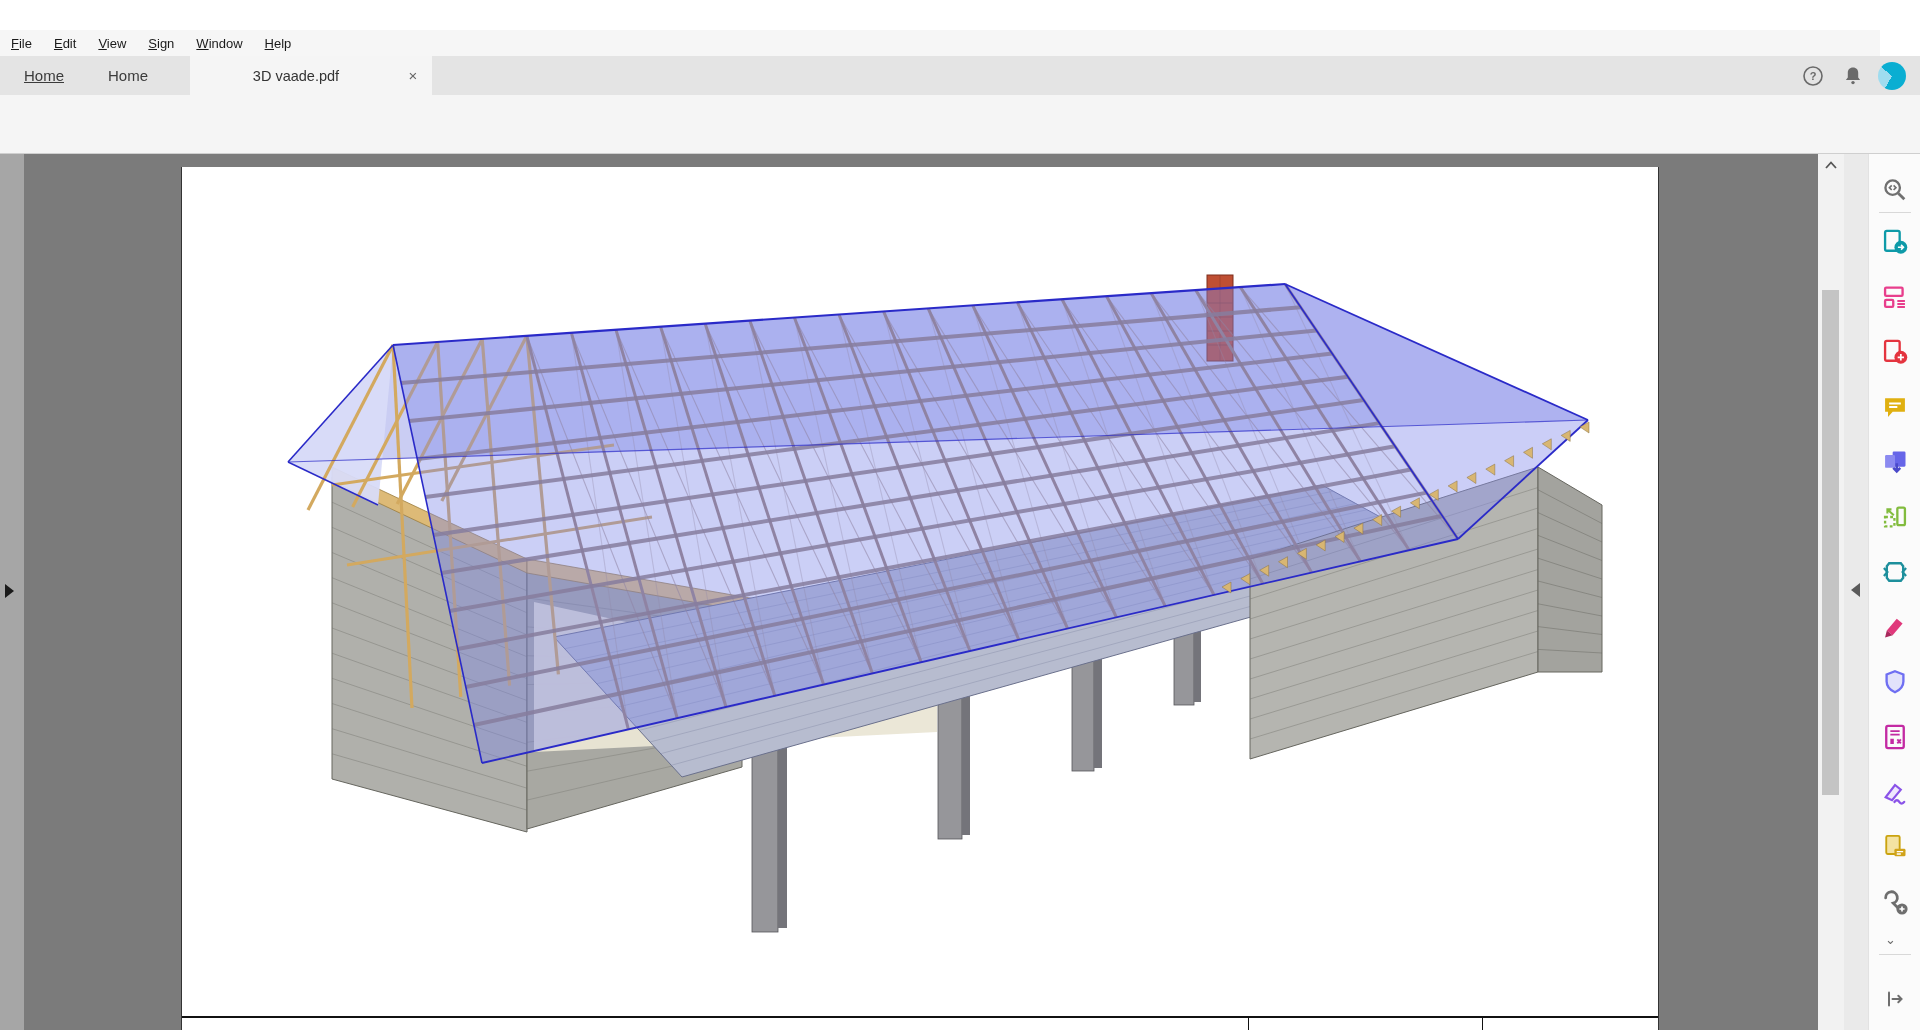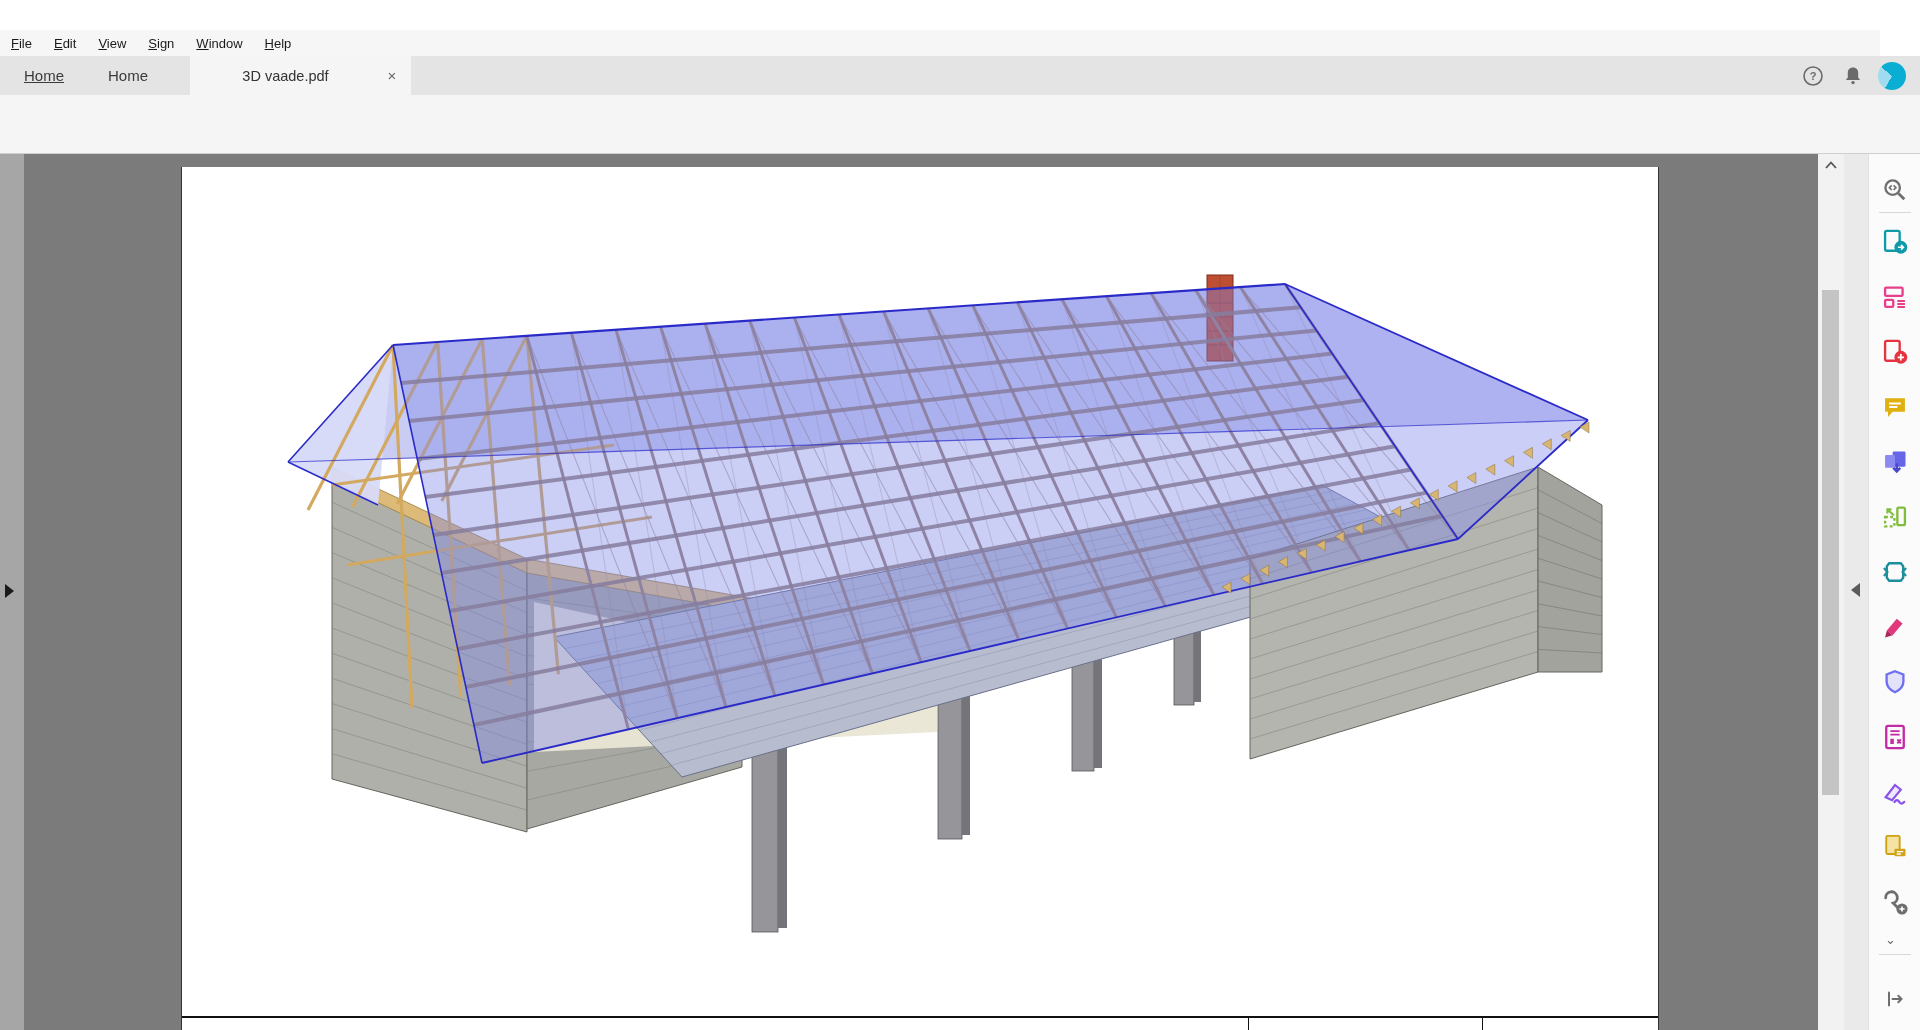--- a/index.html
+++ b/index.html
@@ -15,21 +15,21 @@
   .menubar{position:absolute;left:0;top:30px;width:1880px;height:26px;background:#f6f6f6;
            display:flex;align-items:center;box-sizing:border-box;}
   .menu-item{padding:0 11px;font-size:13px;color:#1a1a1a;cursor:default;}
   .menu-item .accel{text-decoration:underline;}
   
   .tabbar{position:absolute;left:0;top:56px;width:1920px;height:39px;background:#e4e4e4;}
   .tab{position:absolute;top:0;height:39px;display:flex;align-items:center;justify-content:center;
        font-size:15px;color:#3b3b3b;}
   .tab-home{left:6px;width:76px;text-decoration:underline;}
   .tab-tools{left:90px;width:76px;}
-  .tab-doc{left:190px;width:221px;background:#f5f5f5;}
+  .tab-doc{left:190px;width:242px;background:#f5f5f5;}
   .tab-doc .doc-label{flex:1;text-align:center;font-size:14.5px;color:#333;overflow:hidden;white-space:nowrap;}
   .tab-close{width:22px;height:22px;margin-right:8px;display:flex;align-items:center;justify-content:center;
              font-size:15px;color:#666;}
   .tabbar-right{position:absolute;right:0;top:0;height:39px;display:flex;align-items:center;gap:10px;padding-right:14px;}
   .round-btn{width:30px;height:30px;display:flex;align-items:center;justify-content:center;}
   .avatar{width:28px;height:28px;border-radius:50%;
           background:conic-gradient(from 210deg,#9fdcef 0deg 100deg,#0aaed2 100deg 360deg);}
   
   .toolbar{position:absolute;left:0;top:95px;width:1920px;height:59px;background:#f5f5f5;
            border-bottom:1px solid #cfcfcf;box-sizing:border-box;}

